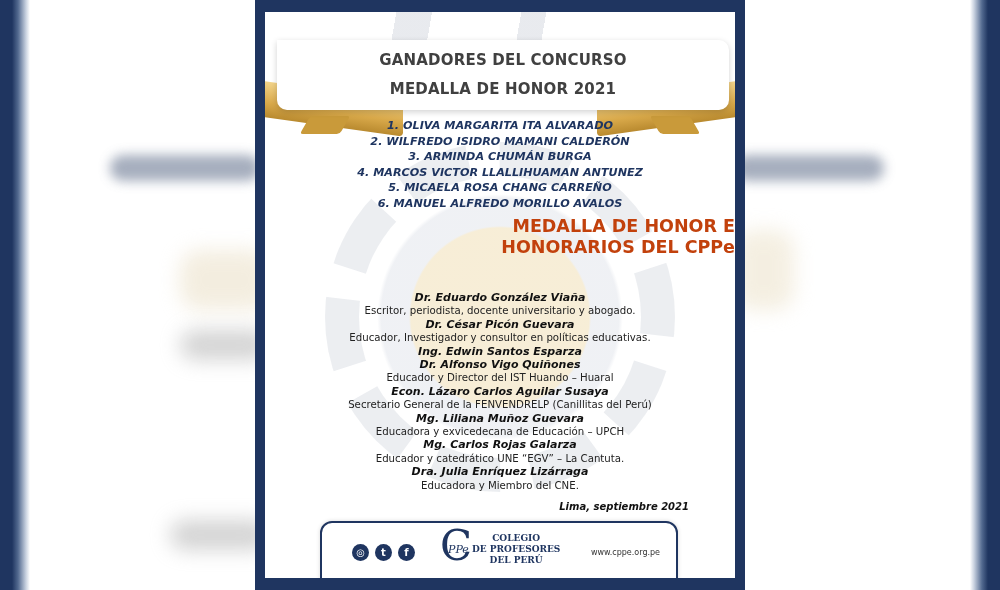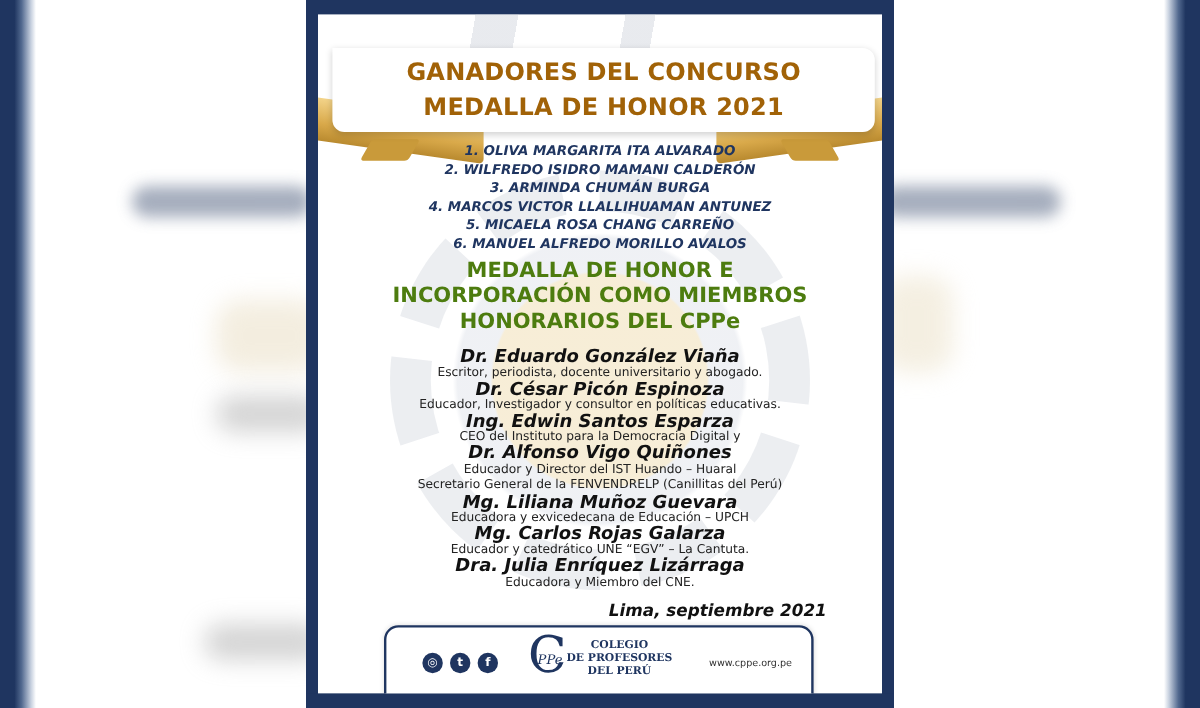--- a/index.html
+++ b/index.html
@@ -31,33 +31,33 @@
 
     
     .ribbon { position: absolute; top: 78px; height: 36px; background: linear-gradient(180deg, #f3d48a, #d9a94a 60%, #b98a2f); }
     .ribbon-left { left: -12px; width: 150px; transform: skewY(8deg); border-radius: 4px; }
     .ribbon-right { right: -12px; width: 150px; transform: skewY(-8deg); border-radius: 4px; }
     .ribbon-fold-l { position: absolute; left: 40px; top: 104px; width: 40px; height: 18px; background: #c99a3a; transform: skewX(-30deg); border-radius: 3px; }
     .ribbon-fold-r { position: absolute; right: 40px; top: 104px; width: 40px; height: 18px; background: #c99a3a; transform: skewX(30deg); border-radius: 3px; }
 
     .title-card { position: absolute; left: 12px; top: 28px; width: 452px; height: 70px; background: #ffffff;
       border-radius: 0 10px 10px 10px; box-shadow: 0 2px 6px rgba(0,0,0,0.18); text-align: center; padding-top: 6px; }
-    .title-line { font-family: "DejaVu Sans", sans-serif; font-weight: bold; color: #a16207; font-size: 20px; line-height: 29px; letter-spacing: 0.2px; }
+    .title-line { font-family: "DejaVu Sans", sans-serif; font-weight: bold; color: #404040; font-size: 15px; line-height: 29px; letter-spacing: 0.2px; }
 
     .winners { position: absolute; left: 0; top: 106px; width: 470px; text-align: center; }
     .winner { font-weight: bold; font-style: italic; color: #1f3560; font-size: 11.2px; line-height: 15.5px; }
 
     .section-title { position: absolute; left: 0; top: 204px; width: 470px; text-align: center; }
-    .section-line { font-weight: bold; color: #4d7c0f; font-size: 17.5px; line-height: 21px; }
+    .section-line { font-weight: bold; color: #c2410c; font-size: 17.5px; line-height: 21px; text-align: right; }
 
     .members { position: absolute; left: 0; top: 279px; width: 470px; text-align: center; }
-    .member-name { font-weight: bold; font-style: italic; color: #111111; font-size: 15px; line-height: 13.4px; }
+    .member-name { font-weight: bold; font-style: italic; color: #111111; font-size: 11px; line-height: 13.4px; }
     .member-desc { color: #222222; font-size: 10.2px; line-height: 13.4px; }
 
-    .place-date { position: absolute; right: 46px; top: 489px; font-weight: bold; font-style: italic; color: #111111; font-size: 14px; }
+    .place-date { position: absolute; right: 46px; top: 489px; font-weight: bold; font-style: italic; color: #111111; font-size: 10px; }
 
     .footer-card { position: absolute; left: 55px; top: 509px; width: 358px; height: 70px; background: #ffffff;
       border: 2px solid #1f3560; border-radius: 12px 12px 0 0; box-shadow: 0 0 4px rgba(0,0,0,0.15); }
     .social { position: absolute; left: 30px; top: 21px; display: flex; gap: 6px; }
     .social-icon { width: 17px; height: 17px; border-radius: 50%; background: #1f3560; color: #fff; font-size: 10px; font-weight: bold;
       display: flex; align-items: center; justify-content: center; line-height: 1; }
     .logo { position: absolute; left: 118px; top: 8px; display: flex; align-items: center; gap: 4px; }
     .logo-mark { font-family: "DejaVu Serif", serif; color: #1f3560; position: relative; width: 28px; height: 36px; }
     .logo-mark .c { position: absolute; left: 0; top: -6px; font-size: 42px; line-height: 42px; }
     .logo-mark .ppe { position: absolute; left: 8px; top: 12px; font-size: 11px; font-style: italic; }
@@ -103,33 +103,32 @@
       <div class="winner">1. OLIVA MARGARITA ITA ALVARADO</div>
       <div class="winner">2. WILFREDO ISIDRO MAMANI CALDERÓN</div>
       <div class="winner">3. ARMINDA CHUMÁN BURGA</div>
       <div class="winner">4. MARCOS VICTOR LLALLIHUAMAN ANTUNEZ</div>
       <div class="winner">5. MICAELA ROSA CHANG CARREÑO</div>
       <div class="winner">6. MANUEL ALFREDO MORILLO AVALOS</div>
     </div>
 
     <div class="section-title">
       <div class="section-line">MEDALLA DE HONOR E</div>
-      <div class="section-line">INCORPORACIÓN COMO MIEMBROS</div>
       <div class="section-line">HONORARIOS DEL CPPe</div>
     </div>
 
     <div class="members">
       <div class="member-name">Dr. Eduardo González Viaña</div>
       <div class="member-desc">Escritor, periodista, docente universitario y abogado.</div>
-      <div class="member-name">Dr. César Picón Espinoza</div>
+      <div class="member-name">Dr. César Picón Guevara</div>
       <div class="member-desc">Educador, Investigador y consultor en políticas educativas.</div>
       <div class="member-name">Ing. Edwin Santos Esparza</div>
-      <div class="member-desc">CEO del Instituto para la Democracia Digital y</div>
       <div class="member-name">Dr. Alfonso Vigo Quiñones</div>
       <div class="member-desc">Educador y Director del IST Huando – Huaral</div>
+      <div class="member-name">Econ. Lázaro Carlos Aguilar Susaya</div>
       <div class="member-desc">Secretario General de la FENVENDRELP (Canillitas del Perú)</div>
       <div class="member-name">Mg. Liliana Muñoz Guevara</div>
       <div class="member-desc">Educadora y exvicedecana de Educación – UPCH</div>
       <div class="member-name">Mg. Carlos Rojas Galarza</div>
       <div class="member-desc">Educador y catedrático UNE “EGV” – La Cantuta.</div>
       <div class="member-name">Dra. Julia Enríquez Lizárraga</div>
       <div class="member-desc">Educadora y Miembro del CNE.</div>
     </div>
 
     <div class="place-date">Lima, septiembre 2021</div>

